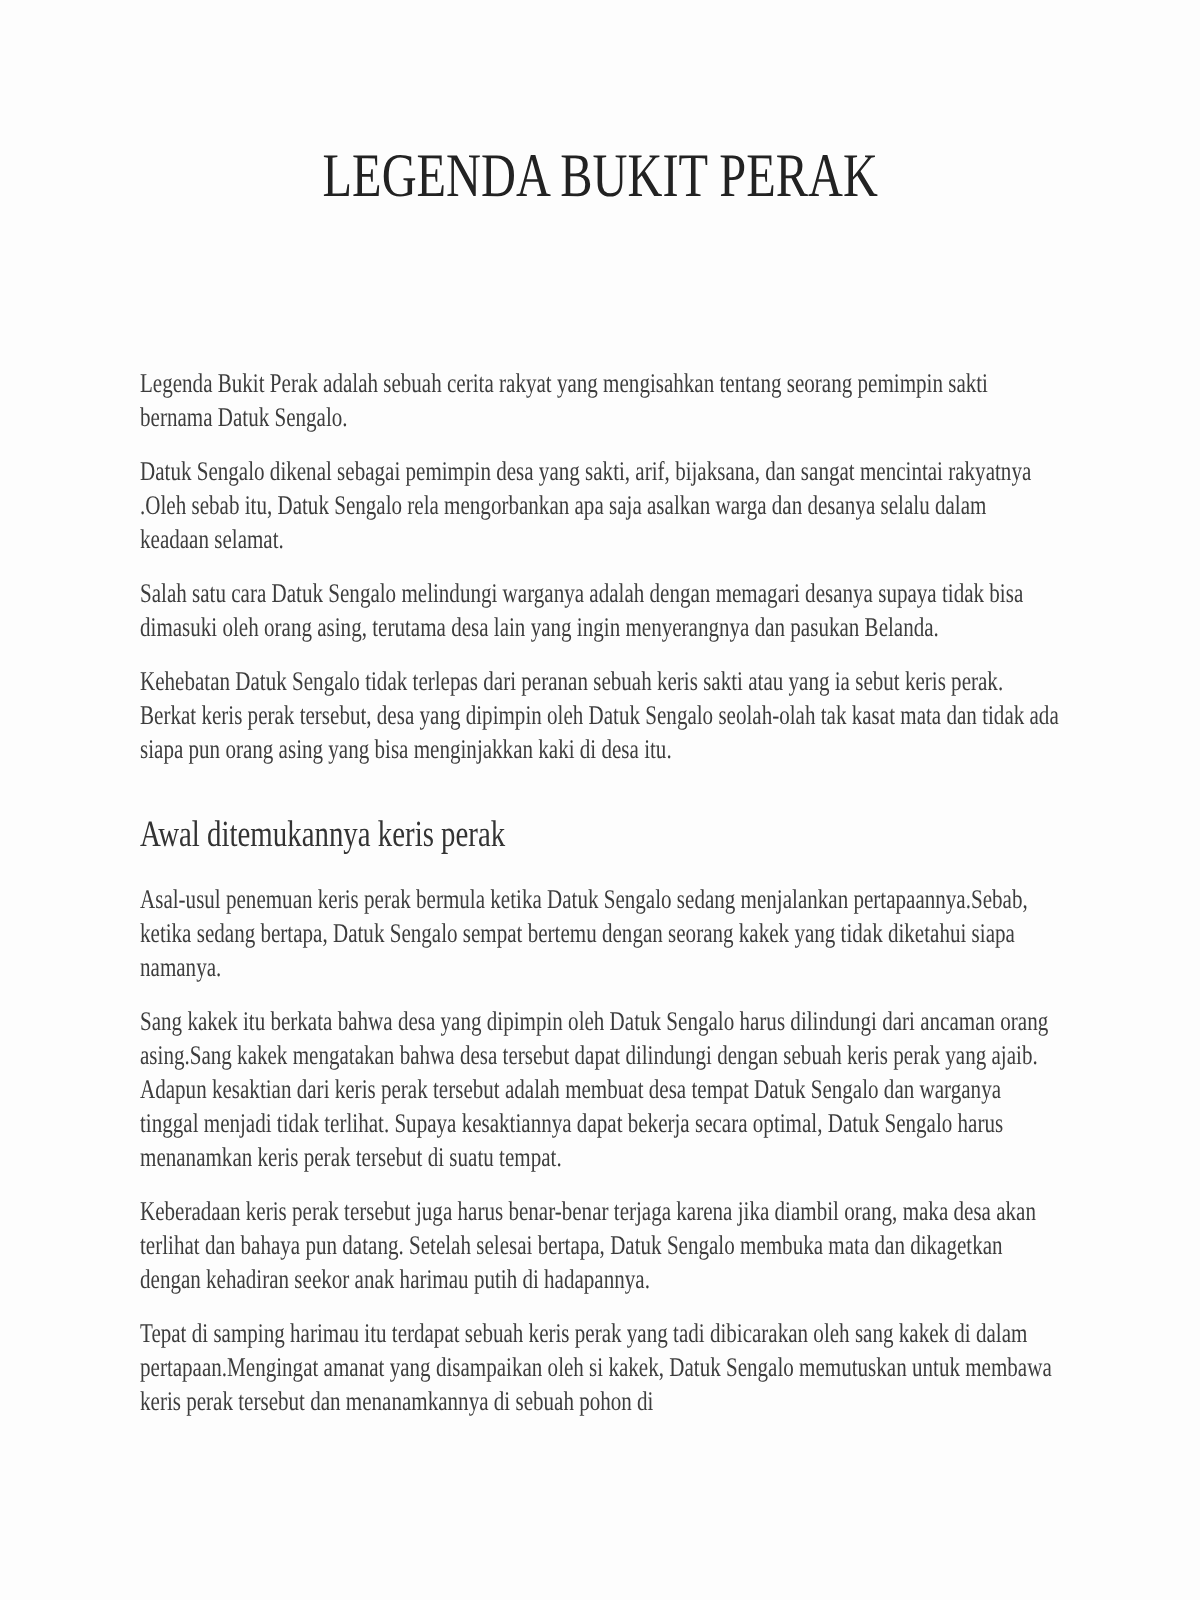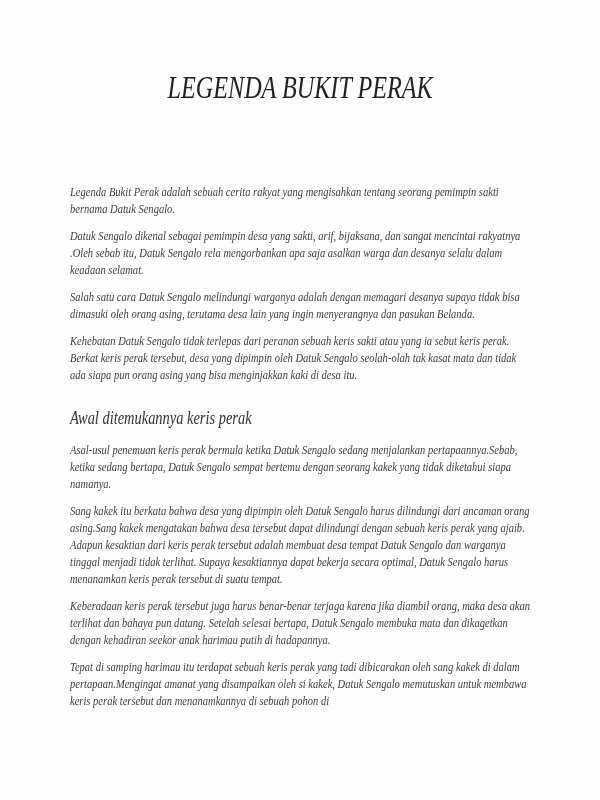--- a/index.html
+++ b/index.html
@@ -11,21 +11,20 @@
     height: 800px;
     background: var(--page_background, #fdfdfd);
     overflow: hidden;
   }
   .page {
     position: relative;
     width: 600px;
     height: 800px;
     background: var(--page_background, #fdfdfd);
     font-family: "Liberation Serif", serif;
-    font-style: italic;
   }
   
   .content {
     position: absolute;
     left: 70px;
     top: 0;
     width: 590px;
     transform: scaleX(0.78);
     transform-origin: 0 0;
   }

